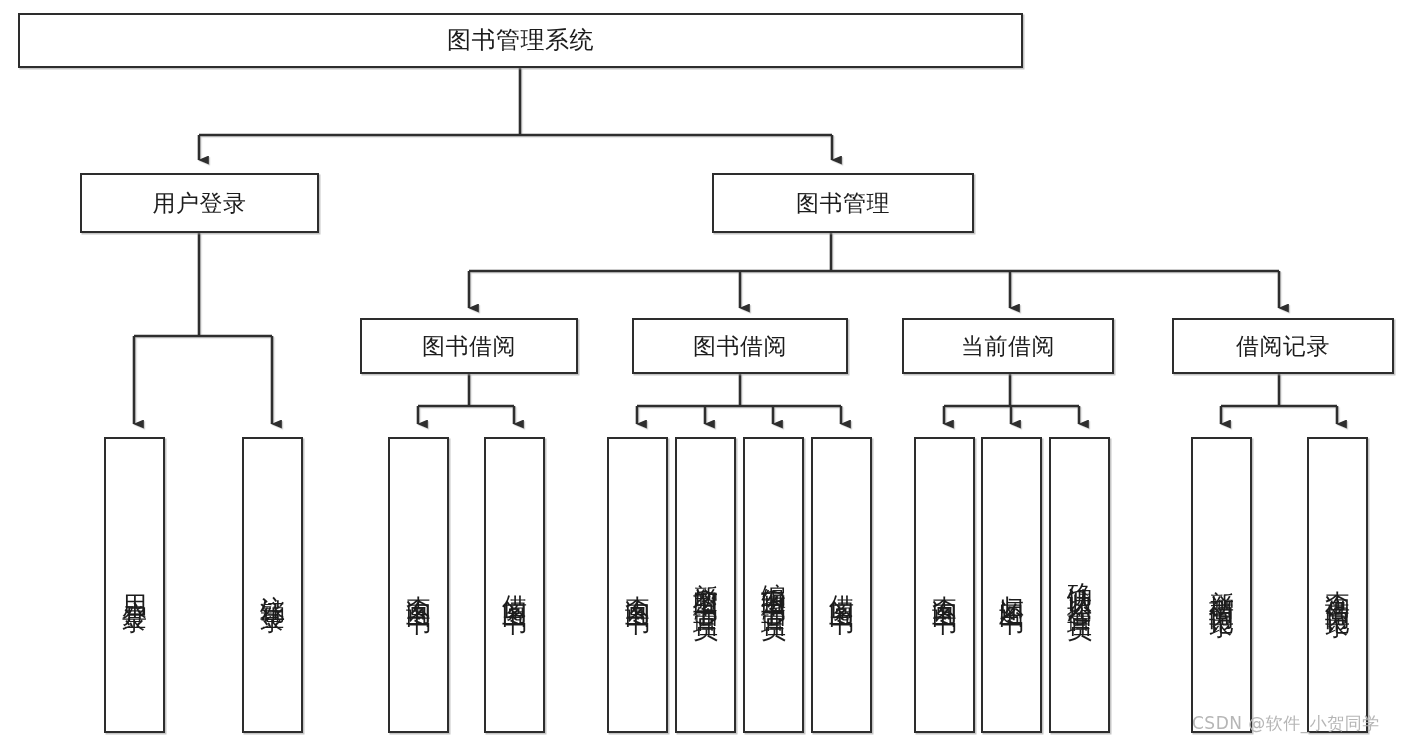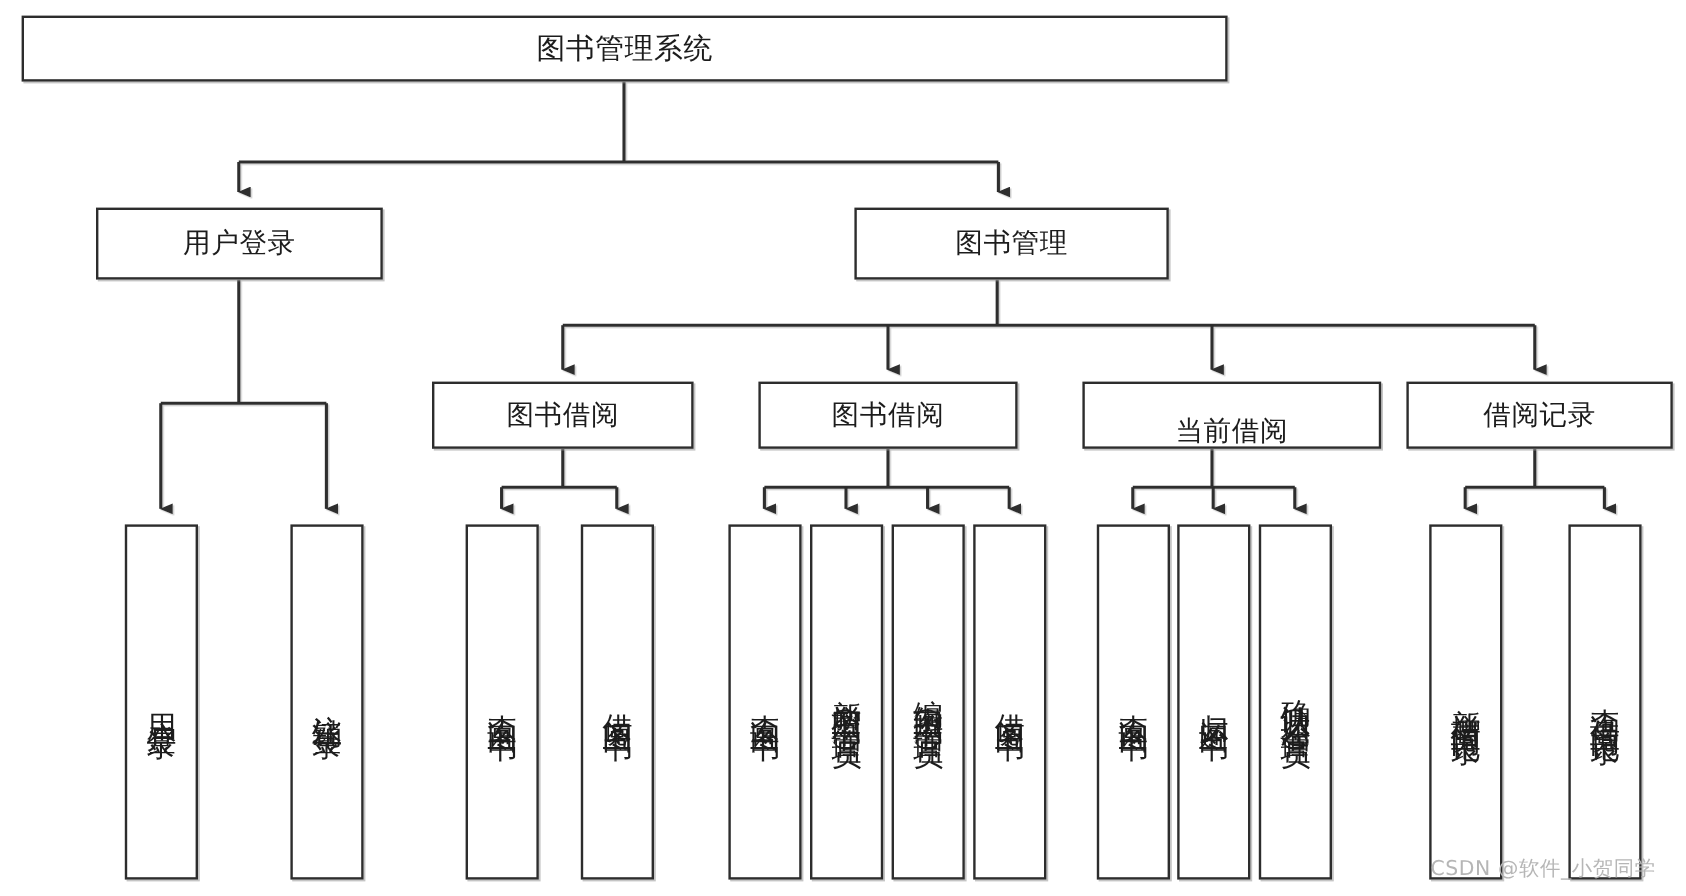--- a/index.html
+++ b/index.html
@@ -142,21 +142,21 @@
   <div class="node h" style="left:712px; top:173px; width:262px; height:60px;">
     <span class="label">图书管理</span>
   </div>
 
   <div class="node h" style="left:360px; top:318px; width:218px; height:56px;">
     <span class="label">图书借阅</span>
   </div>
   <div class="node h" style="left:632px; top:318px; width:216px; height:56px;">
     <span class="label">图书借阅</span>
   </div>
-  <div class="node h" style="left:902px; top:318px; width:249px; height:56px;align-items:flex-end;">
+  <div class="node h" style="left:902px; top:318px; width:212px; height:56px;">
     <span class="label">当前借阅</span>
   </div>
   <div class="node h" style="left:1172px; top:318px; width:222px; height:56px;">
     <span class="label">借阅记录</span>
   </div>
 
   <div class="node v" style="left:104px; top:437px; width:61px; height:296px;">
     <span class="label">用户登录</span>
   </div>
   <div class="node v" style="left:242px; top:437px; width:61px; height:296px;">

